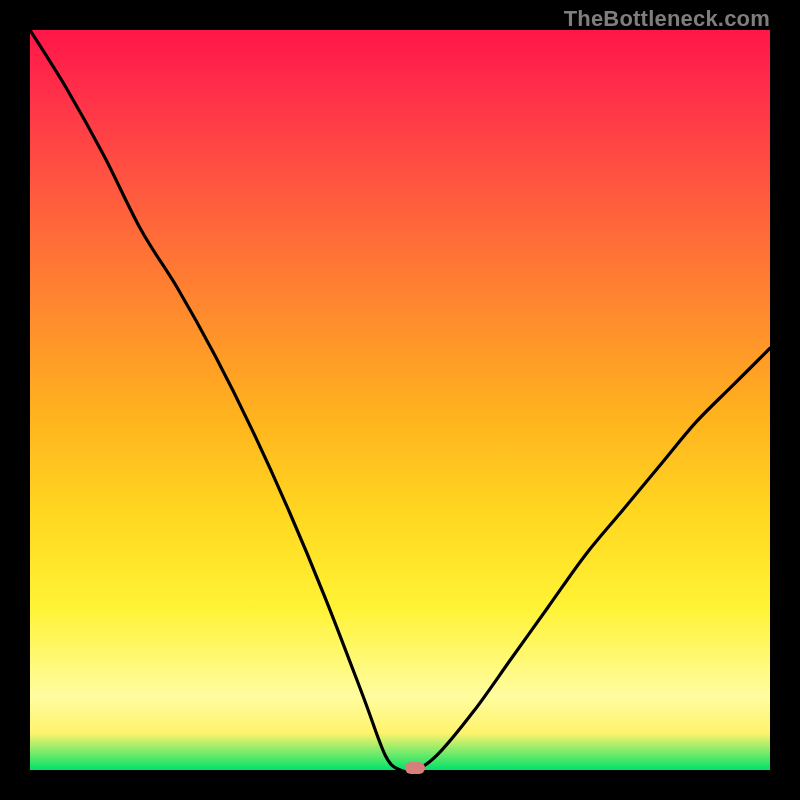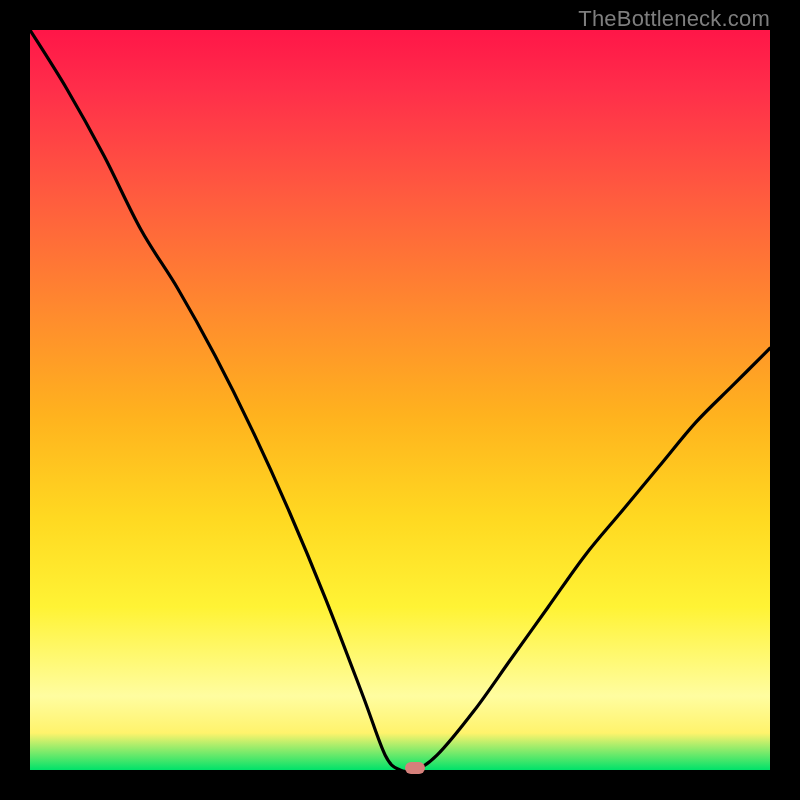--- a/index.html
+++ b/index.html
@@ -36,21 +36,21 @@
       #fff36c 95%,
       #00e26a 100%
     );
   }
   .watermark {
     position: absolute;
     top: 6px;
     right: 30px;
     color: #7e7e7e;
     font-size: 22px;
-    font-weight: 400;
+    font-weight: 700;
     letter-spacing: 0.2px;
     user-select: none;
   }
   svg.curve {
     position: absolute;
     left: 0;
     top: 0;
     width: 740px;
     height: 740px;
   }

